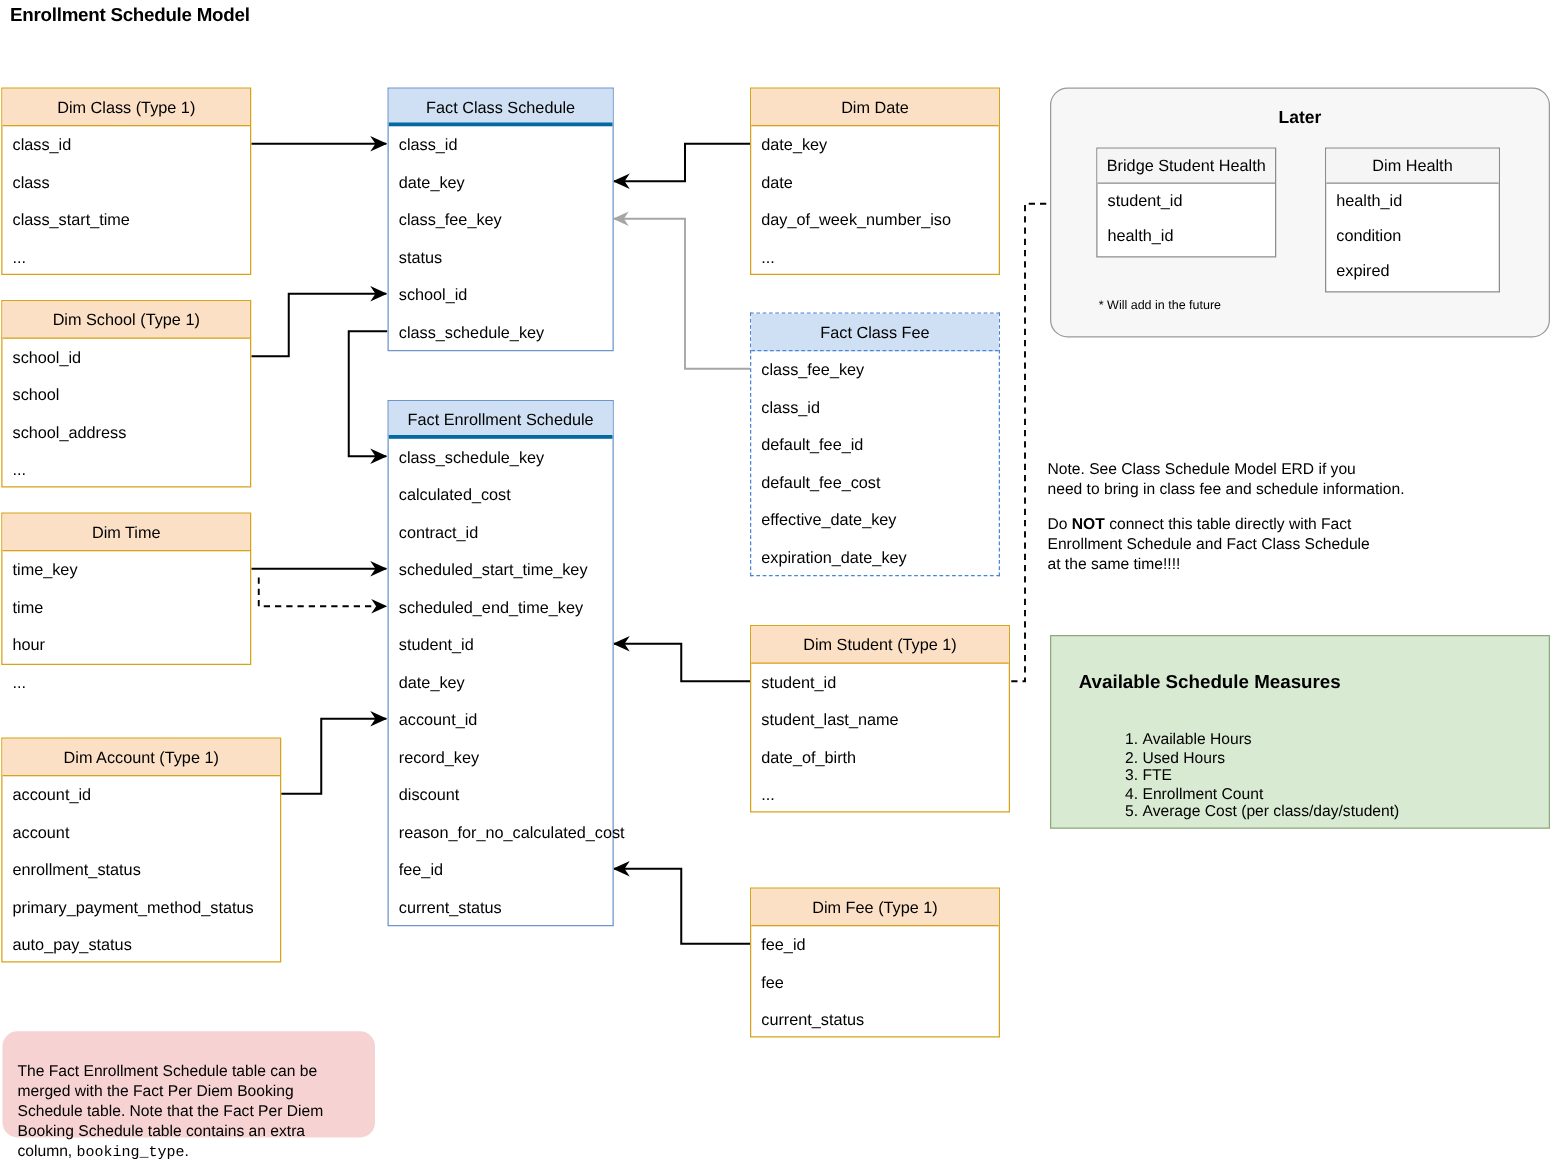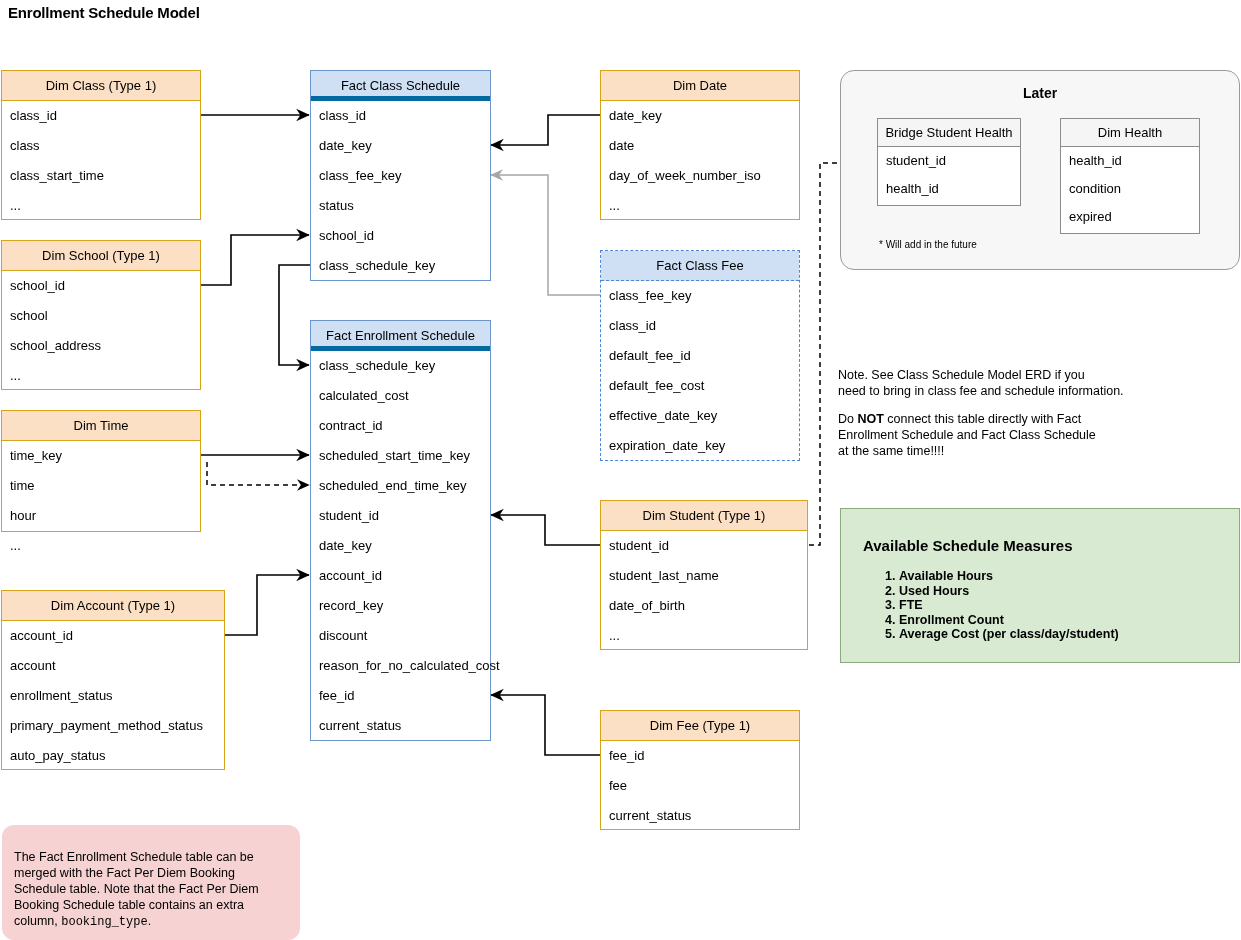--- a/index.html
+++ b/index.html
@@ -65,21 +65,21 @@
   .tbl.dim .hdr {
     background: #fbe0c5;
     border-bottom: 1px solid #d6a419;
   }
   
   .tbl.fact {
     border: 1px solid #6c95c9;
   }
   .tbl.fact .hdr {
     background: #cfe0f4;
-    border-bottom: 5px solid #0369a1;
+    border-bottom: 3px solid #0369a1;
   }
   
   .tbl.fact-dashed {
     border: 1px dashed #4a86d8;
   }
   .tbl.fact-dashed .hdr {
     background: #cfe0f4;
     border-bottom: 1px dashed #4a86d8;
     text-align: center;
   }
@@ -136,25 +136,24 @@
     position: absolute;
     left: 22px;
     top: 28px;
     font-size: 15px;
     font-weight: bold;
   }
   .measures-list {
     position: absolute;
     left: 34px;
     top: 60px;
-    margin: 0;
+    margin: 15px;
     padding: 0 0 0 24px;
     font-size: 12.5px;
     line-height: 14.6px;
-    font-weight: bold;
   }
   .measures-list li { padding: 0; margin: 0; }
   .pink-note {
     position: absolute;
     box-sizing: border-box;
     background: #f6d2d2;
     border-radius: 12px;
     padding: 24px 20px 20px 20px;
   }
   .pink-note p {
@@ -361,17 +360,17 @@
     <div class="measures-title">Available Schedule Measures</div>
     <ol class="measures-list">
       <li>Available Hours</li>
       <li>Used Hours</li>
       <li>FTE</li>
       <li>Enrollment Count</li>
       <li>Average Cost (per class/day/student)</li>
     </ol>
   </div>
 
-  <div class="pink-note" style="left:2px; top:825px; width:298px; height:115px;padding-left:12px;">
+  <div class="pink-note" style="left:2px; top:825px; width:298px; height:85px;padding-left:12px;">
     <p><span>The Fact Enrollment Schedule table can be merged with the Fact Per Diem Booking Schedule table. Note that the Fact Per Diem Booking Schedule table contains an extra column, </span><span class="mono">booking_type</span><span>.</span></p>
   </div>
 
 </div>
 
 </body></html>

